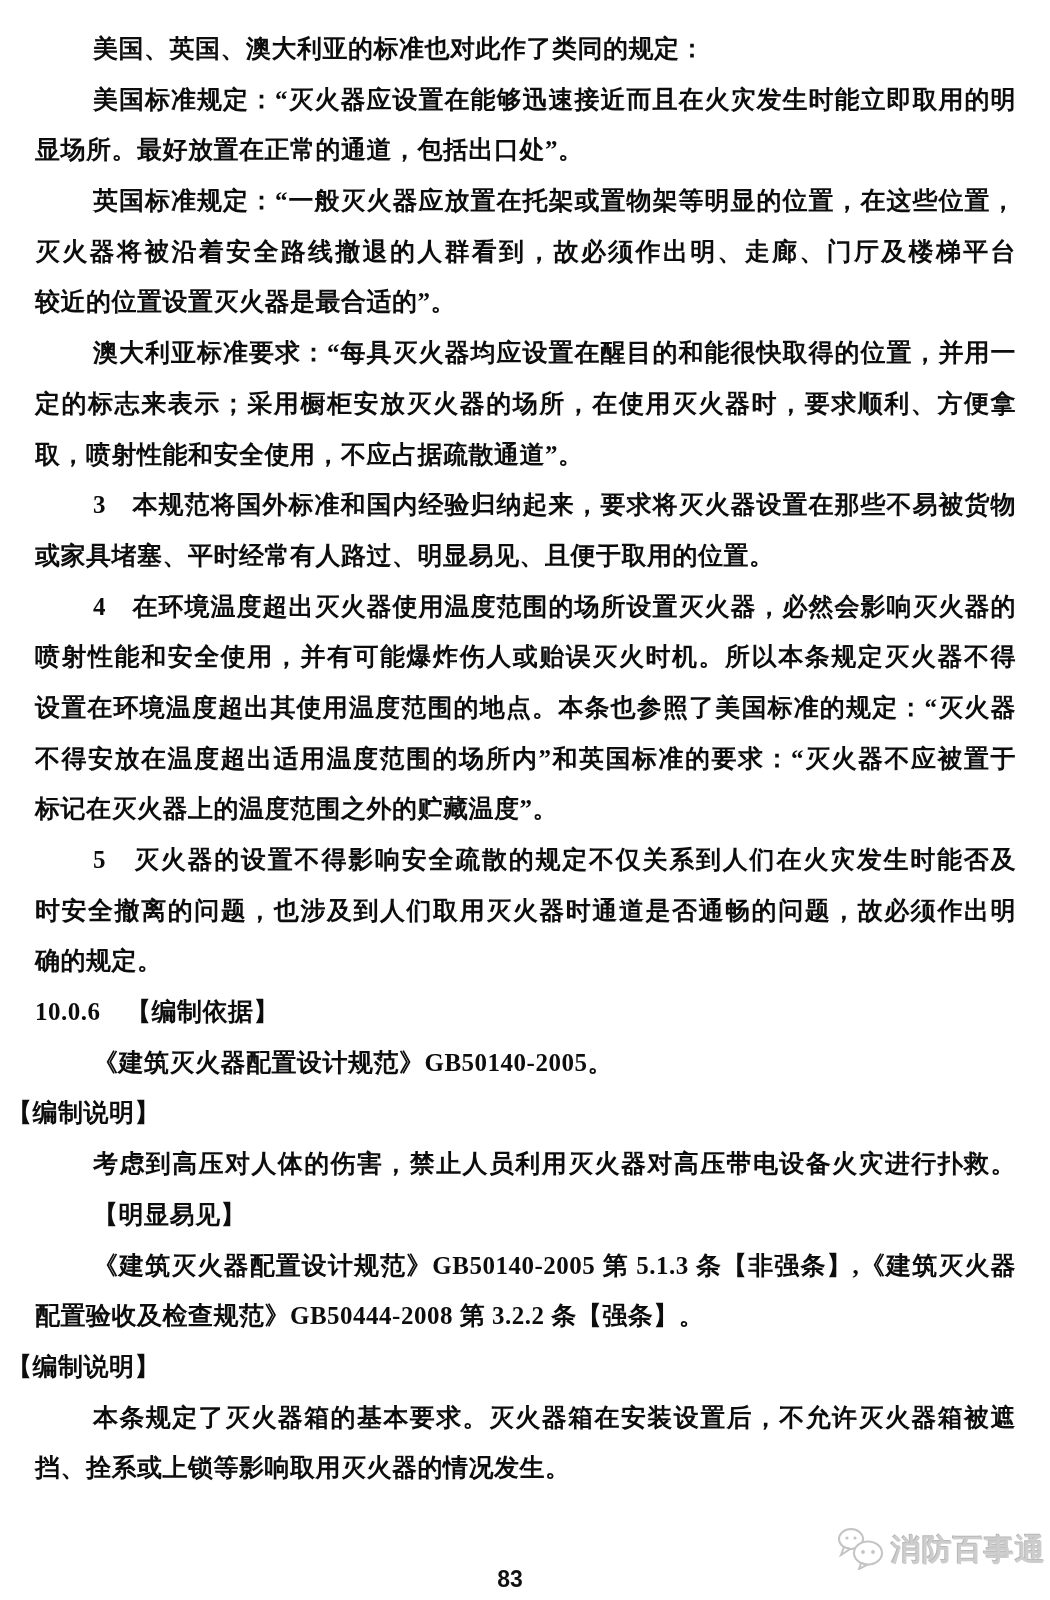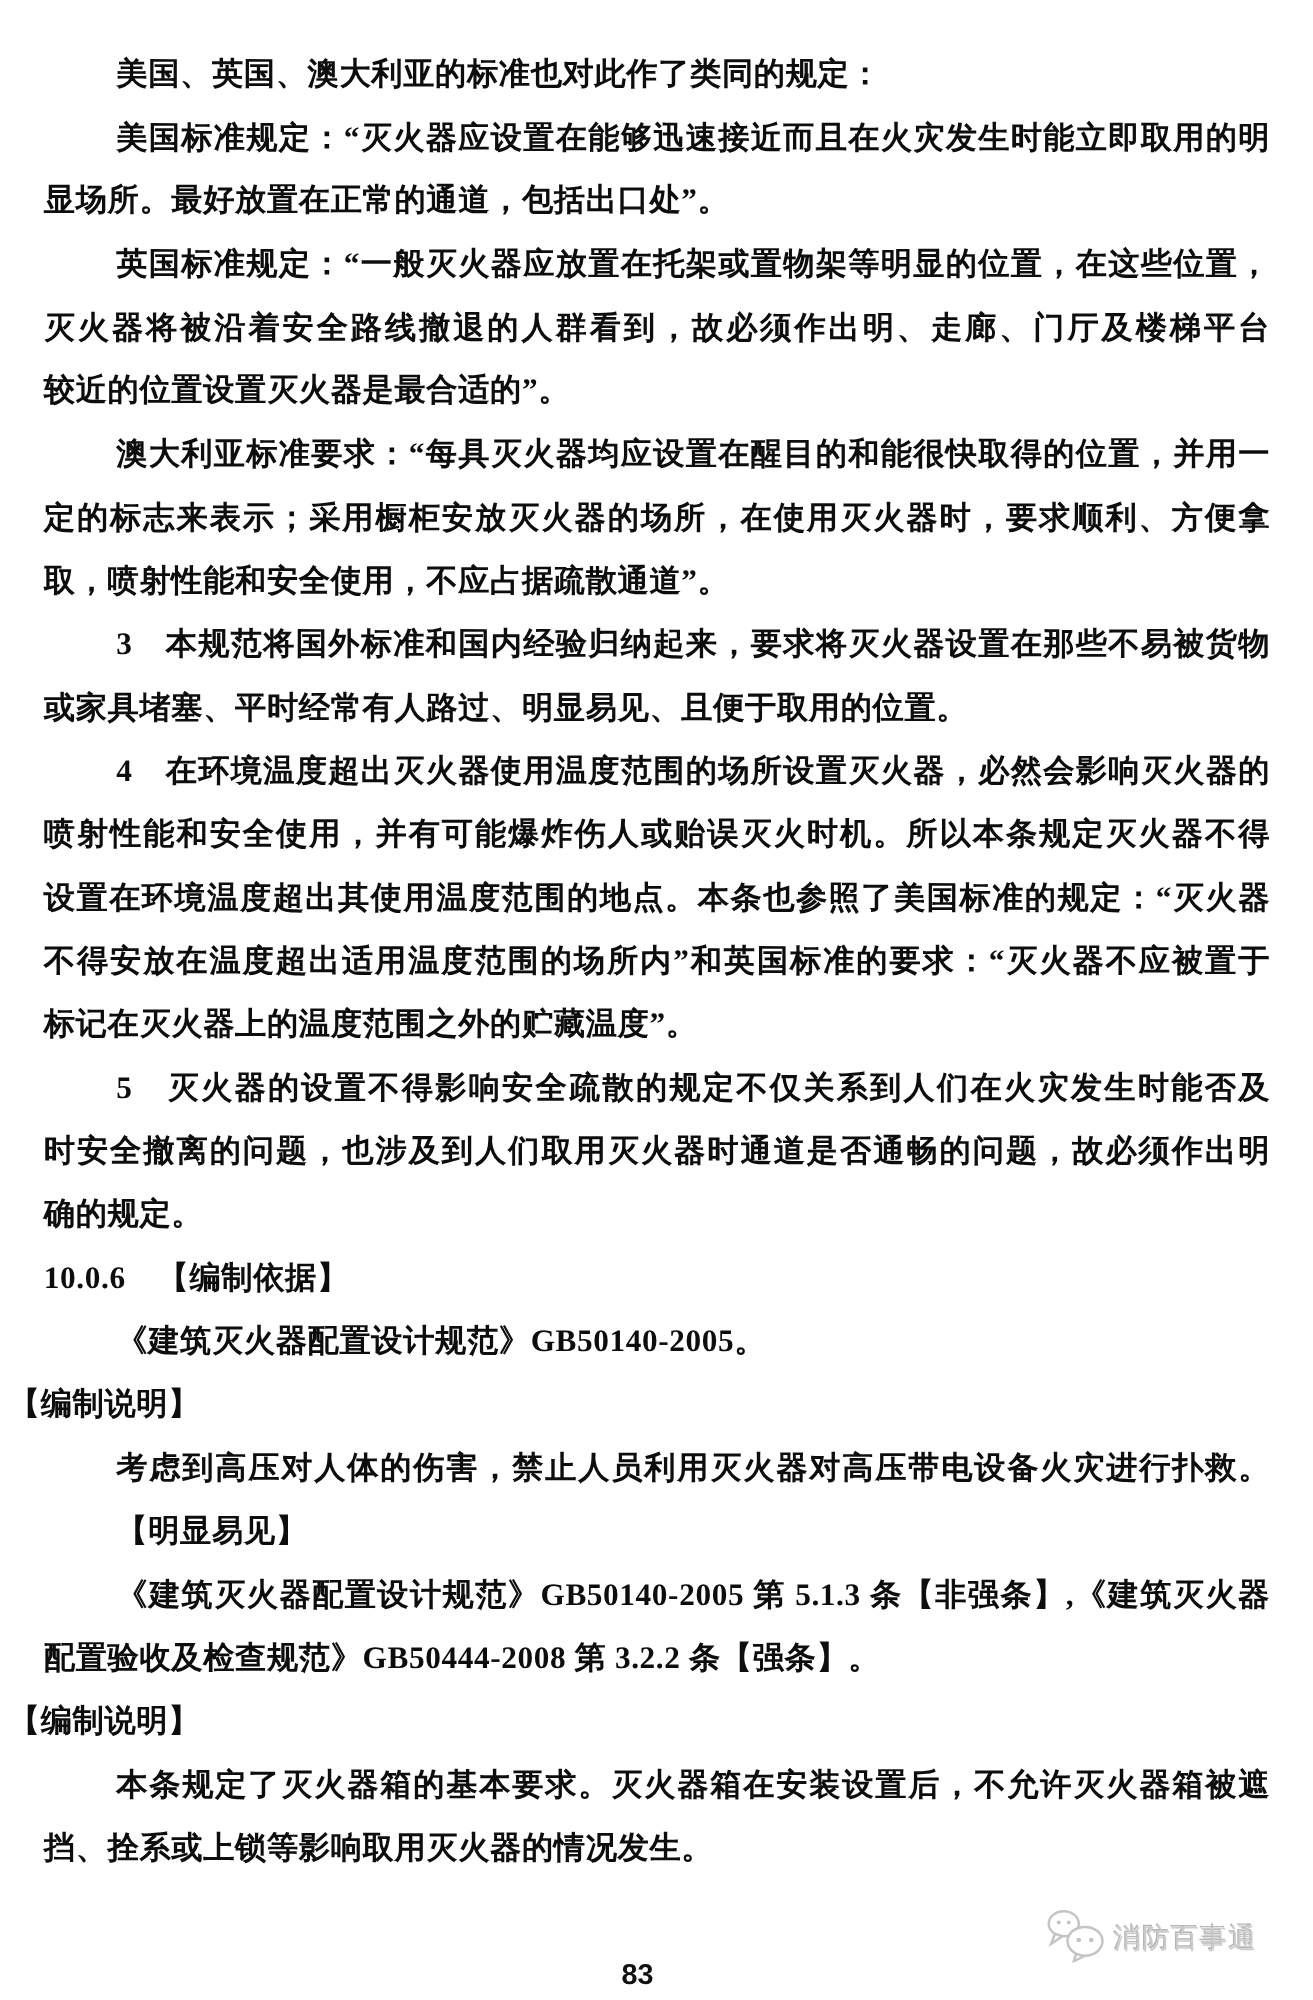--- a/index.html
+++ b/index.html
@@ -7,21 +7,21 @@
     position:relative;
     width:1050px;height:1600px;
     background:#ffffff;
     overflow:hidden;
     font-family:"Liberation Serif", serif;
     font-weight:bold;
     color:#0d0d0d;
   }
   .doc{
     position:absolute;
-    top:35px;left:35px;
+    top:24px;left:35px;
     width:981px;
   }
   .line{
     font-size:25px;
     height:50.7px;
     line-height:50.7px;
     white-space:nowrap;
     letter-spacing:0.5px;
   }
   .line.j{
@@ -31,22 +31,22 @@
   }
   .line.indent{padding-left:58px;}
   .line.hang{margin-left:-28px;}
   .watermark{
     position:absolute;
     left:836px;top:1526px;
     display:flex;align-items:center;gap:5px;
     user-select:none;
   }
   .wtext{
-    font-size:22px;
-    font-weight:normal;
+    font-size:30px;
+    font-weight:bold;
     letter-spacing:1px;
     color:#cdcdcd;
     text-shadow:-1px -1px 0 #b7b7b7, 1px 1px 1px #ffffff;
   }
   .pagenum{
     position:absolute;
     top:1566px;left:0;width:1020px;
     text-align:center;
     font-family:"Liberation Sans", sans-serif;
     font-size:23px;

